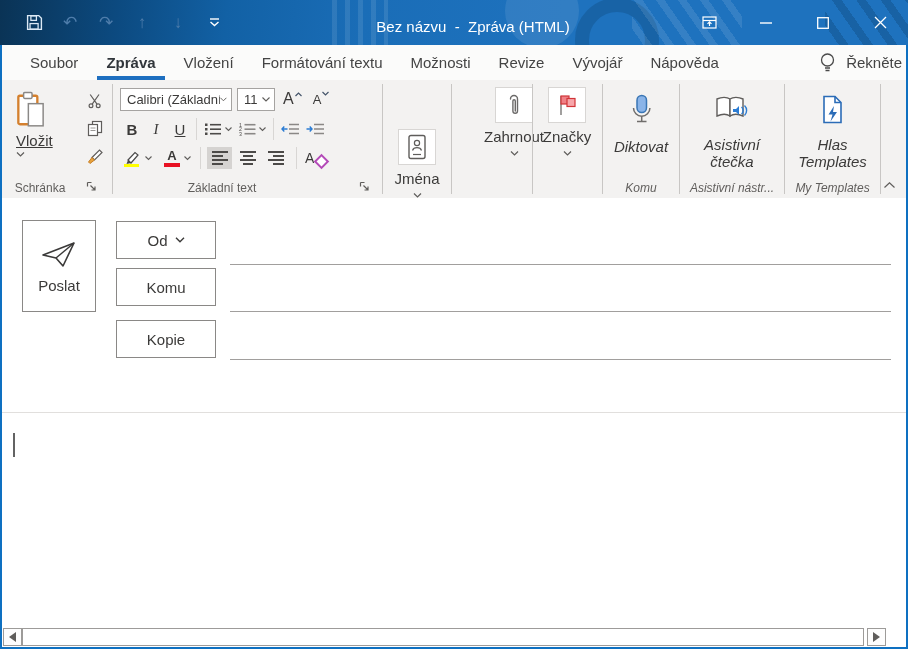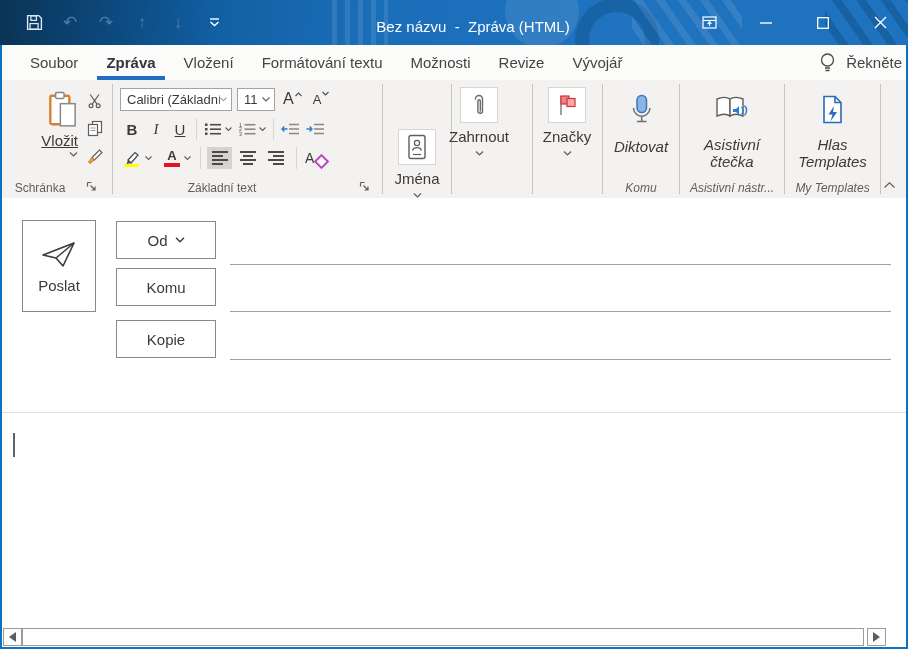--- a/index.html
+++ b/index.html
@@ -36,21 +36,21 @@
   .tab.active{font-weight:bold;color:#31363b;}
   .tab.active .tab-underline{position:absolute;left:5px;right:5px;bottom:0;height:4px;background:#1e6fc0;}
   .tellme{position:absolute;right:4px;top:45px;height:35px;display:flex;align-items:center;gap:10px;font-size:15px;color:#444;padding-right:2px;}
   
   .ribbon{position:absolute;left:2px;right:2px;top:80px;height:118px;background:#f3f2f1;border-bottom:1px solid #d2d0ce;}
   .gsep{position:absolute;top:4px;height:110px;width:1px;background:#c8c6c4;}
   .grp-label{position:absolute;bottom:3px;font-size:12px;color:#605e5c;text-align:center;white-space:nowrap;}
   .launcher{position:absolute;bottom:5px;width:15px;height:14px;display:flex;align-items:center;justify-content:center;}
   .rgroup{position:absolute;top:0;height:118px;}
   
-  .paste-btn{position:absolute;left:14px;top:5px;width:62px;height:86px;display:flex;flex-direction:column;align-items:flex-end;justify-content:flex-start;gap:3px;padding-top:6px;box-sizing:border-box;text-decoration:underline;}
+  .paste-btn{position:absolute;left:14px;top:5px;width:62px;height:86px;display:flex;flex-direction:column;align-items:flex-start;justify-content:flex-start;gap:3px;padding-top:6px;box-sizing:border-box;text-decoration:underline;}
   .paste-btn .lbl{font-size:15px;}
   .sm-btn{width:26px;height:25px;display:flex;align-items:center;justify-content:center;}
   .clip-col{position:absolute;left:80px;top:8px;display:flex;flex-direction:column;gap:3px;}
   
   .f-row{position:absolute;left:8px;display:flex;align-items:center;}
   .combo{background:#fff;border:1px solid #a5a3a1;height:23px;display:flex;align-items:center;justify-content:space-between;padding:0 4px 0 6px;box-sizing:border-box;font-size:13px;}
   .vline{width:1px;height:22px;background:#d8d6d4;margin:0 4px;}
   .btn-ic{height:24px;display:flex;align-items:center;justify-content:center;padding:0 3px;}
   .bld{font-weight:bold;font-size:15px;}
   .itl{font-style:italic;font-family:"Liberation Serif","DejaVu Serif",serif;font-size:15px;}
@@ -181,20 +181,23 @@
       </div>
     <div class="tab">
         <span>Možnosti</span>
       </div>
     <div class="tab">
         <span>Revize</span>
       </div>
     <div class="tab">
         <span>Vývojář</span>
       </div>
+    <div class="tab">
+        <span>Nápověda</span>
+      </div>
   </div>
   <div class="tellme">
     <svg width="17" height="22" viewBox="0 0 17 22">
       <circle cx="8.5" cy="8" r="6" fill="none" stroke="#4a4a4a" stroke-width="1.3"></circle>
       <path d="M6 16 h5 M6.5 18.5 h4" stroke="#4a4a4a" stroke-width="1.3" fill="none"></path>
     </svg>
     <span>Řekněte</span>
   </div>
 
   <div class="ribbon">
@@ -394,21 +397,21 @@
           <path d="M7 20.5 h8" stroke="#5f5d5b" stroke-width="1.2"></path>
         </svg>
       </div>
       <span class="lbl">Jména</span>
       <svg class="chev" width="9" height="5" viewBox="0 0 9 5">
           <path d="M1 0.5 l3.5 3.5 3.5-3.5" stroke="#5f5d5b" stroke-width="1.2" fill="none"></path>
         </svg>
     </div>
     <div class="gsep" style="left:449px;"></div>
 
-    <div class="rgroup g-small" style="left:437px;width:80px;align-items:center;">
+    <div class="rgroup g-small" style="left:472px;width:80px;align-items:center;">
       <div class="icon-box">
         <svg width="14" height="26" viewBox="0 0 14 26">
           <path d="M3.5 7 a3.5 3.5 0 0 1 7 0 v12 a2.3 2.3 0 0 1 -4.6 0 V9 a1.2 1.2 0 0 1 2.4 0 v10" fill="none" stroke="#6b6968" stroke-width="1.4" stroke-linecap="round"></path>
         </svg>
       </div>
       <span class="lbl">Zahrnout</span>
       <svg class="chev" width="9" height="5" viewBox="0 0 9 5">
           <path d="M1 0.5 l3.5 3.5 3.5-3.5" stroke="#5f5d5b" stroke-width="1.2" fill="none"></path>
         </svg>
     </div>

